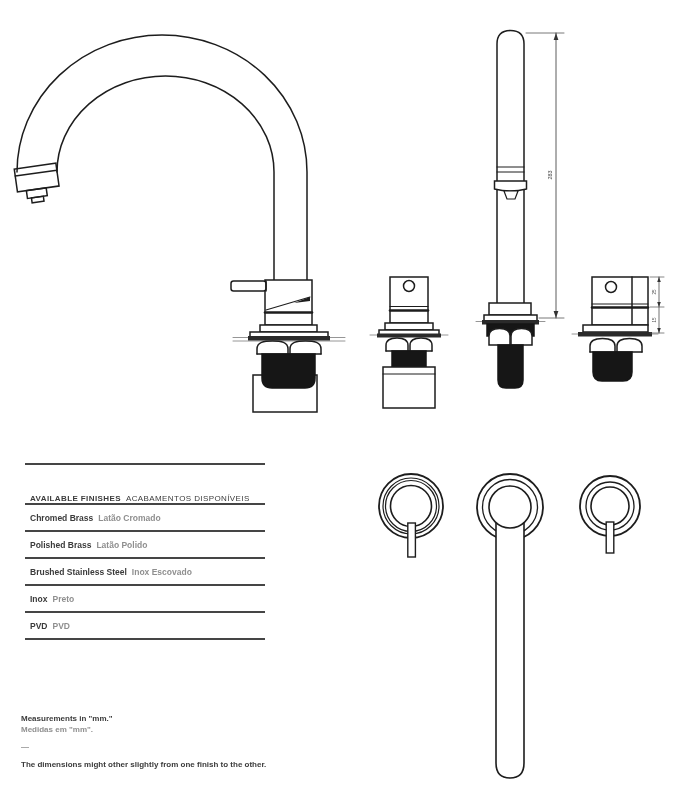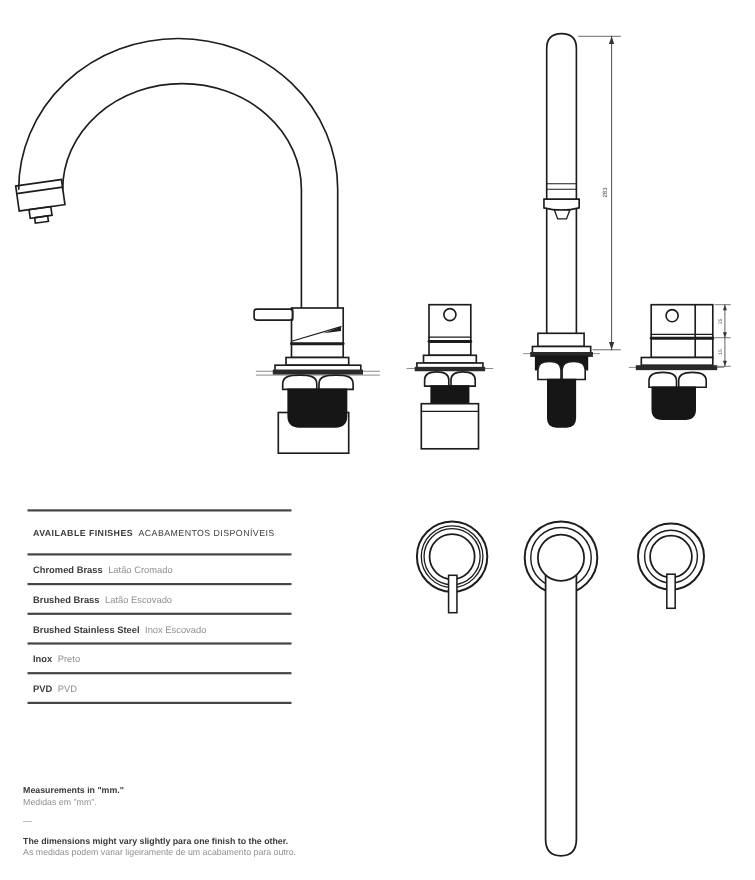--- a/index.html
+++ b/index.html
@@ -8,31 +8,31 @@
     font-family:"Liberation Sans","DejaVu Sans",sans-serif;
     -webkit-font-smoothing:antialiased;
   }
   svg{position:absolute;left:0;top:0;}
   
   .finishes{
     position:absolute;left:25px;top:463px;width:240px;
     border-top:2px solid #454545;
   }
   .finishes .hdr{
-    height:38px;display:flex;align-items:center;gap:5px;
+    height:38px;display:flex;align-items:flex-end;gap:5px;
     border-bottom:2px solid #454545;padding-left:5px;
     font-size:8px;letter-spacing:.4px;color:#3b3b3b;
   }
   .finishes .hdr .en{font-weight:bold;}
   .finishes .row{
     height:25px;display:flex;align-items:center;gap:5px;
     border-bottom:2px solid #454545;padding-left:5px;font-size:8.5px;
   }
   .b{font-weight:bold;color:#3b3b3b;}
-  .g{color:#8f8f8f;font-weight:normal;}
+  .g{color:#8f8f8f;font-weight:bold;}
   
   .notes{position:absolute;left:21px;top:714px;width:320px;font-size:8px;line-height:10.5px;}
   .notes p{margin:0;}
   .notes .sep{margin:7px 0;}
 </style>
 </head>
 <body>
 
 <svg width="686" height="800" viewBox="0 0 686 800">
 
@@ -177,36 +177,35 @@
 <div class="finishes">
   <div class="hdr">
     <span class="en">AVAILABLE FINISHES</span>
     <span>ACABAMENTOS DISPONÍVEIS</span>
   </div>
   <div class="row">
     <span class="b">Chromed Brass</span>
     <span class="g">Latão Cromado</span>
   </div>
   <div class="row">
-    <span class="b">Brushed Brass</span>
-    <span class="g">Latão Escovado</span>
+    <span class="b">Polished Brass</span>
+    <span class="g">Latão Polido</span>
   </div>
   <div class="row">
     <span class="b">Brushed Stainless Steel</span>
     <span class="g">Inox Escovado</span>
   </div>
   <div class="row">
     <span class="b">Inox</span>
     <span class="g">Preto</span>
   </div>
   <div class="row">
     <span class="b">PVD</span>
     <span class="g">PVD</span>
   </div>
 </div>
 
 <div class="notes">
   <p class="b">Measurements in "mm."</p>
   <p class="g">Medidas em "mm".</p>
   <p class="g sep">—</p>
-  <p class="b">The dimensions might vary slightly para one finish to the other.</p>
-  <p class="g">As medidas podem variar ligeiramente de um acabamento para outro.</p>
+  <p class="b">The dimensions might other slightly from one finish to the other.</p>
 </div>
 
 </body></html>

